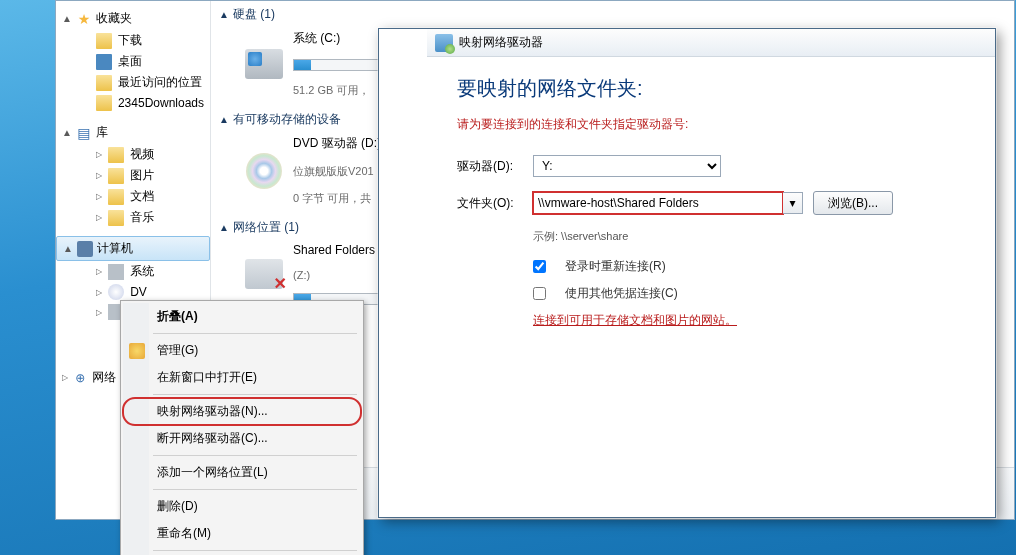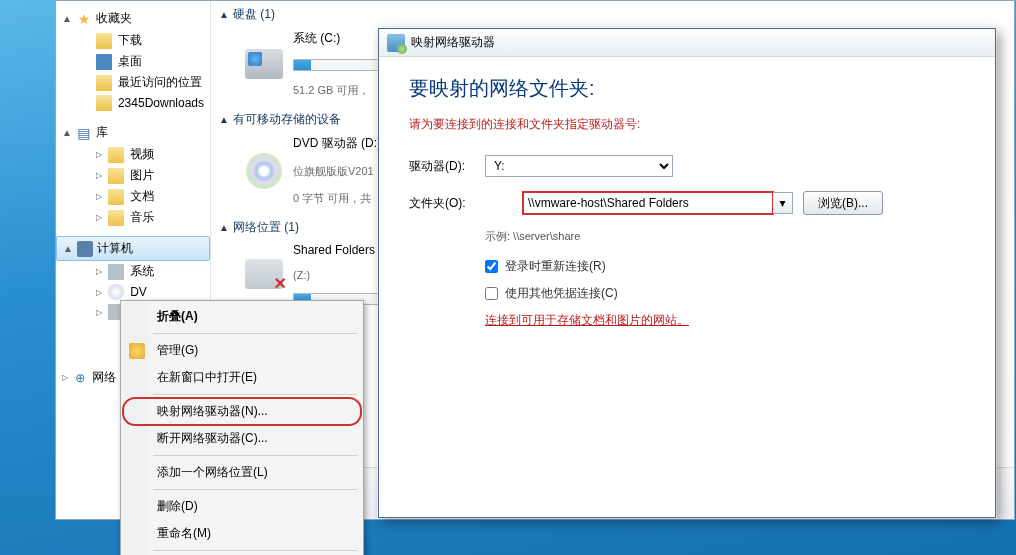--- a/index.html
+++ b/index.html
@@ -123,20 +123,21 @@
 
 
 .dlg {
   position:absolute;
   left:378px; top:28px;
   width:618px; height:490px;
   background:#fff;
   border:1px solid #4a6a88;
   box-shadow:0 0 0 1px rgba(255,255,255,.4), 4px 4px 12px rgba(0,0,0,.4);
   z-index:50;
+  padding-left:48px;
 }
 .dlg-titlebar {
   height:28px;
   background:linear-gradient(#fdfdfd,#e8eef4);
   display:flex; align-items:center; padding:0 2px 0 8px; gap:6px;
   position:relative;
   border-bottom:1px solid #d0d8e0;
 }
 .close-strip {
   position:absolute; right:0; top:0; width:60px; height:28px;
@@ -162,28 +163,28 @@
 .folder-input { width:250px; height:22px; outline:2px solid #d03030; outline-offset:-1px; }
 .btn {
   padding:2px 14px; height:24px;
   border:1px solid #8a98a8;
   background:linear-gradient(#fdfdfd,#e4e8ec);
   border-radius:3px; cursor:pointer;
   font-family:inherit; font-size:12px;
 }
 .form-extra { margin-left:76px; margin-bottom:10px; color:#333; }
 .form-extra.example { color:#555; font-size:11px; margin-bottom:14px; }
-.form-extra label { display:flex; align-items:center; gap:7px; }
+.form-extra label { display:flex; align-items:center; gap:19px; }
 .link { color:#b91c1c; text-decoration:underline; cursor:pointer; }
 .dlg-footer {
   position:absolute; left:0; bottom:0; width:100%; height:40px;
   background:#f0f0f0; border-top:1px solid #d8dde2;
   display:flex; justify-content:flex-end; align-items:center; gap:8px; padding:0 12px;
 }
-.folder-wrap { position:relative; display:inline-flex; align-items:center;margin-left:38px; }
+.folder-wrap { position:relative; display:inline-flex; align-items:center; }
 .folder-wrap .dd {
   width:20px; height:22px; border:1px solid #9aa8b8; border-left:none;
   display:flex;align-items:center;justify-content:center;cursor:pointer;
   background:linear-gradient(#fdfdfd,#e8ecf0);
 }
 .hdr-icon {
   width:18px;height:18px;border-radius:2px;
   background:linear-gradient(#8ac0e8,#4a90c8);
   display:inline-block;position:relative;
 }

